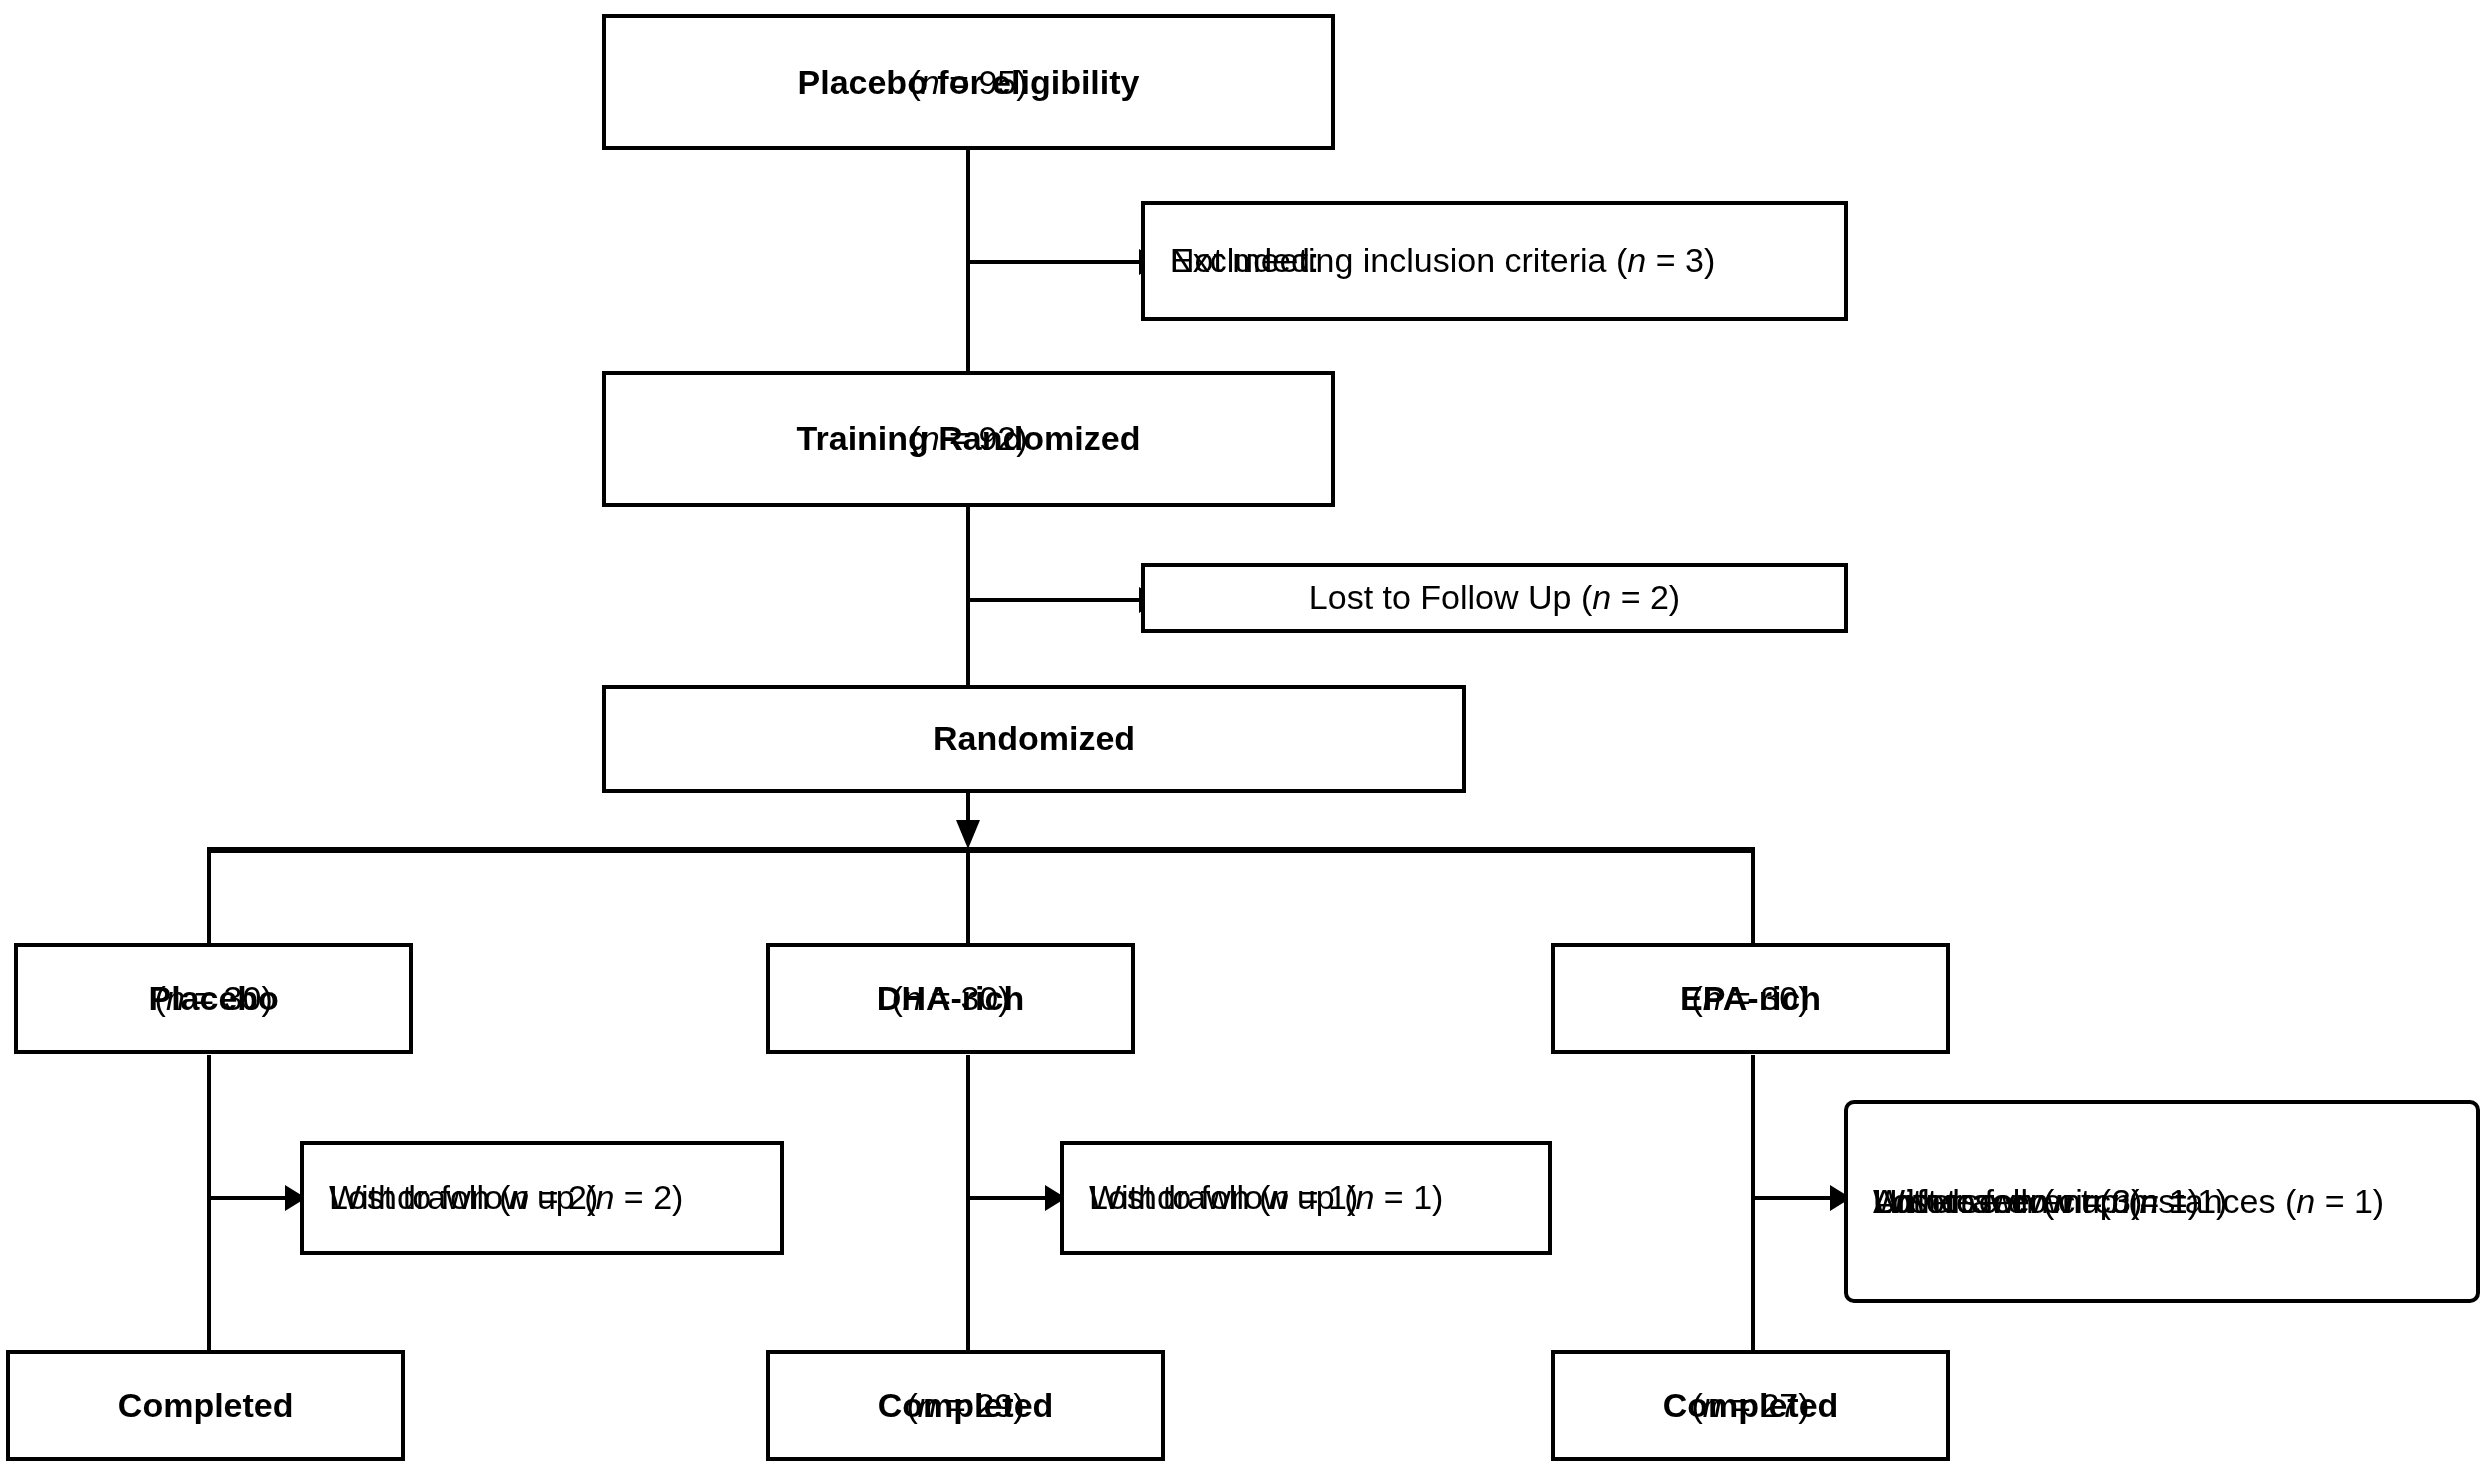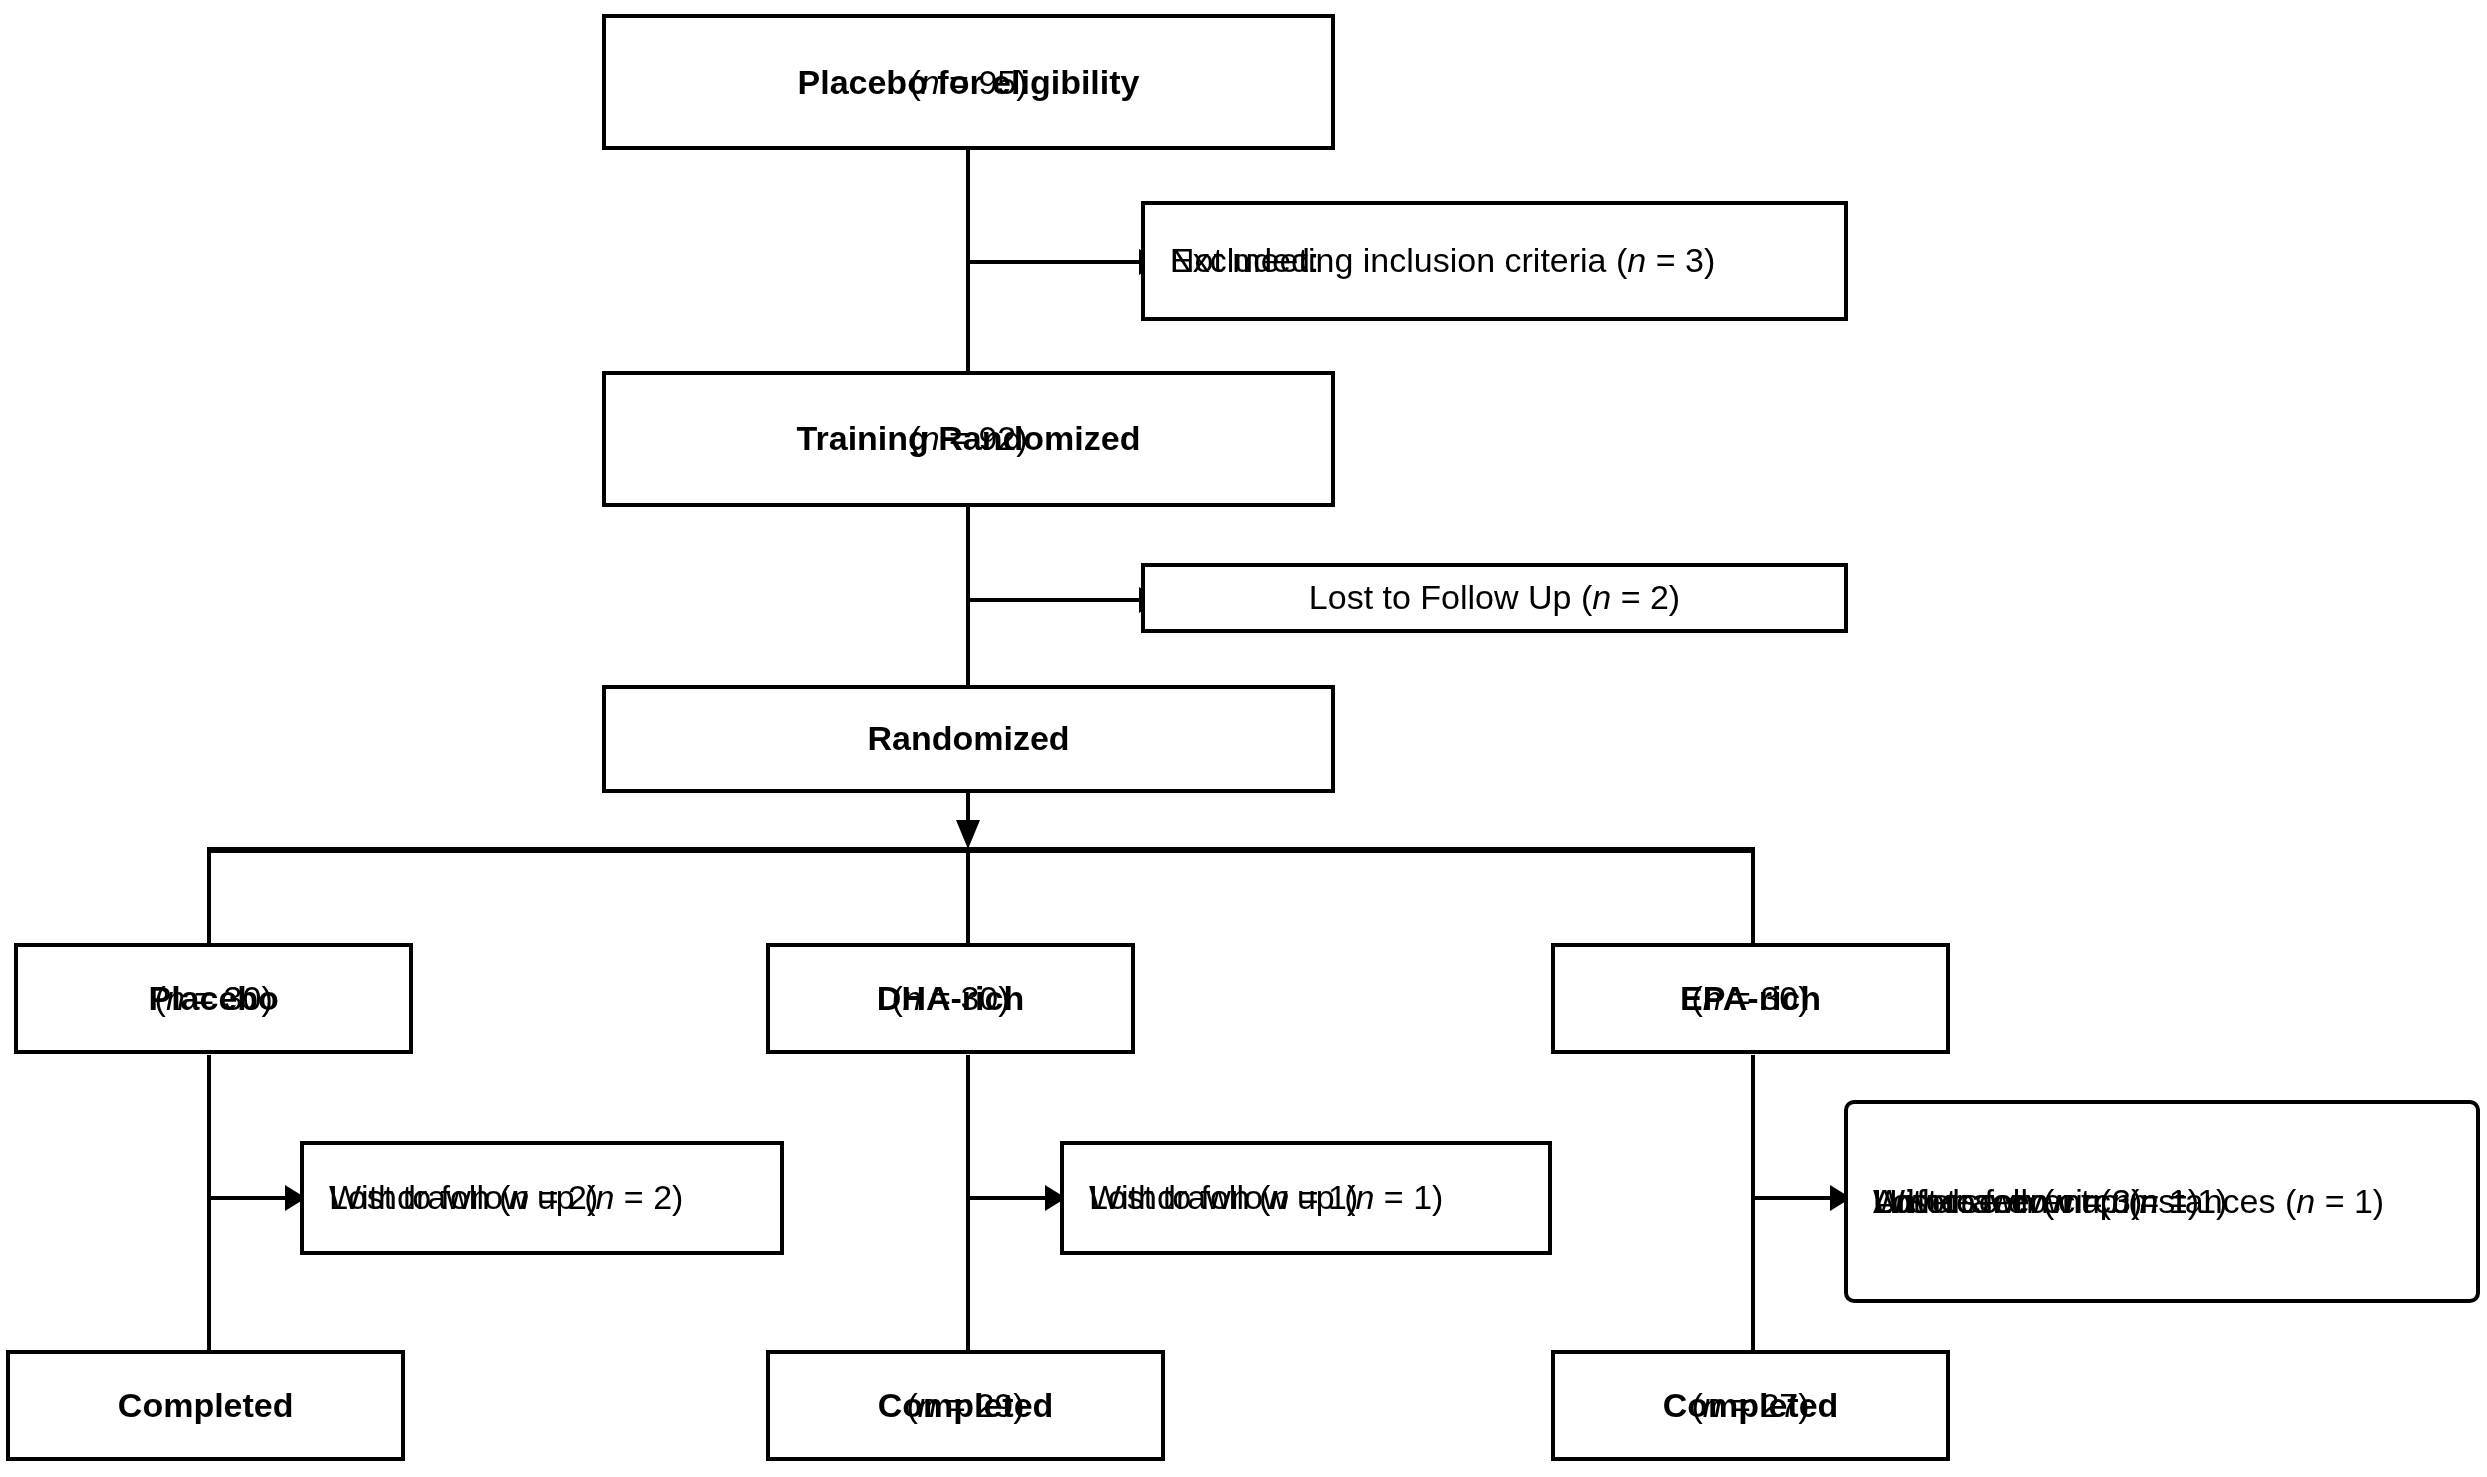--- a/index.html
+++ b/index.html
@@ -110,21 +110,21 @@
 
   <div class="box center" style="left:602px; top:371px; width:733px; height:136px;">
     <div class="line bold boxpad">Training Randomized</div>
     <div class="line boxpad">(<em class="n">n</em> = 92)</div>
   </div>
 
   <div class="box center" style="left:1141px; top:563px; width:707px; height:70px;">
     <div class="line boxpad">Lost to Follow Up (<em class="n">n</em> = 2)</div>
   </div>
 
-  <div class="box center" style="left:602px; top:685px; width:733px; height:108px;">
+  <div class="box center" style="left:602px; top:685px; width:864px; height:108px;">
     <div class="line bold boxpad">Randomized</div>
   </div>
 
   <div class="box center" style="left:6.2px; top:943px; width:399px; height:111px;margin-left:8px;">
     <div class="line bold boxpad">Placebo</div>
     <div class="line boxpad">(<em class="n">n</em> = 30)</div>
   </div>
 
   <div class="box center" style="left:766px; top:943px; width:369px; height:111px;">
     <div class="line bold boxpad">DHA-rich</div>

